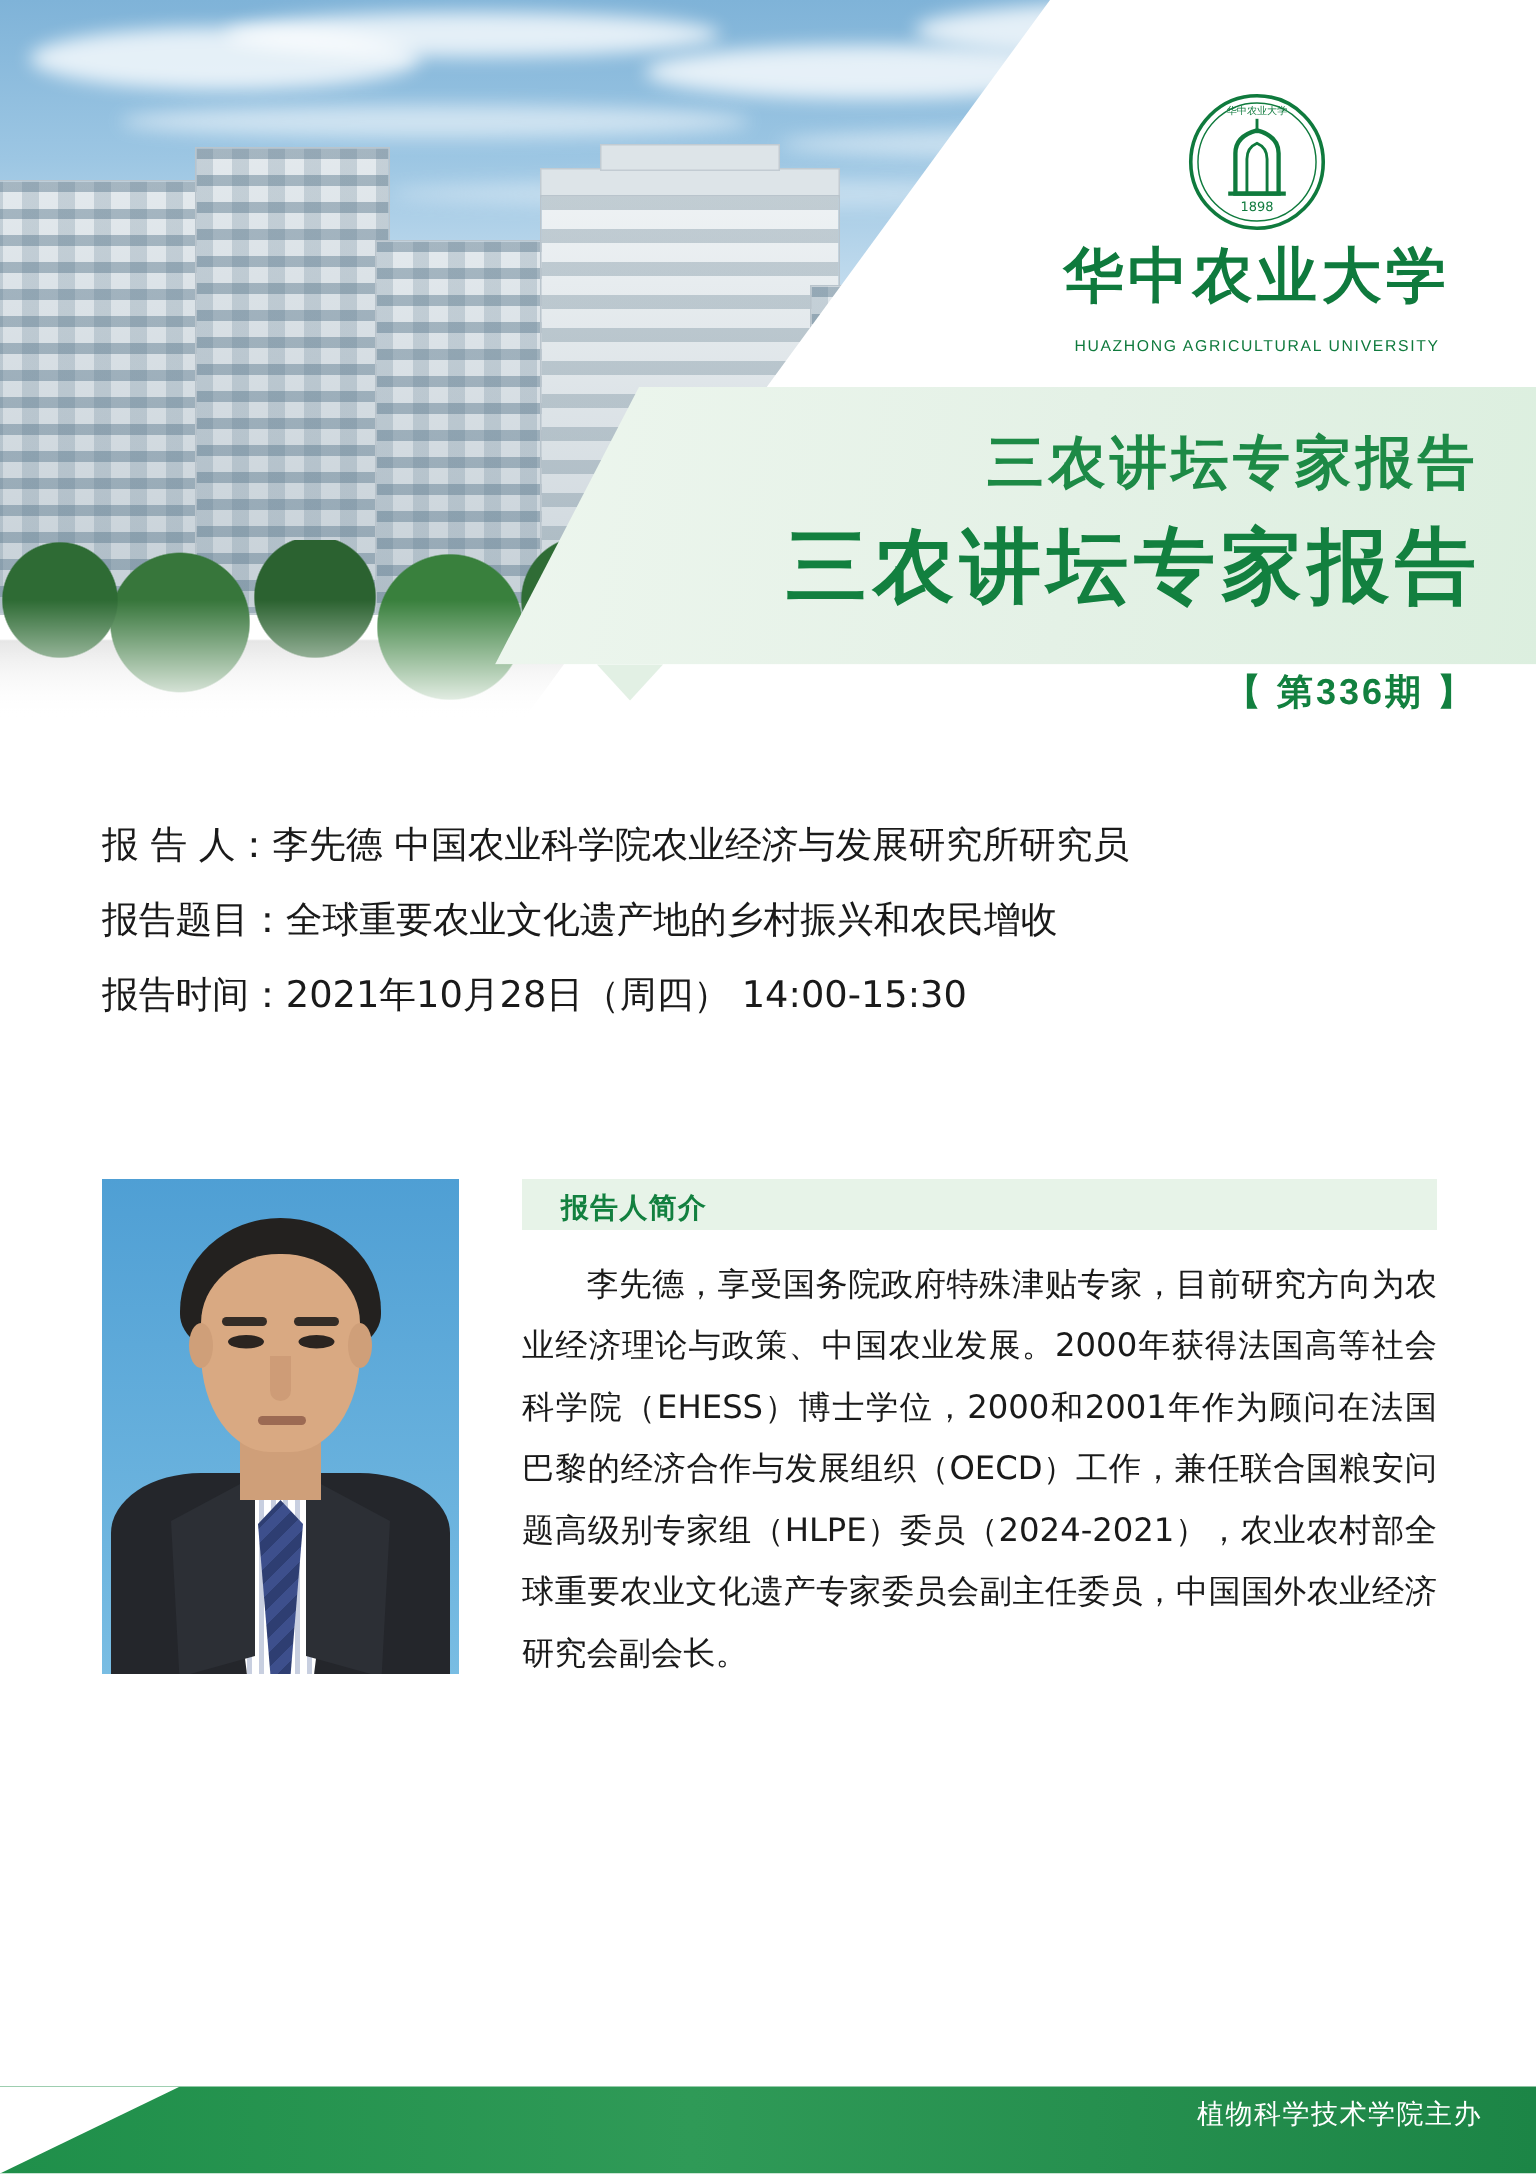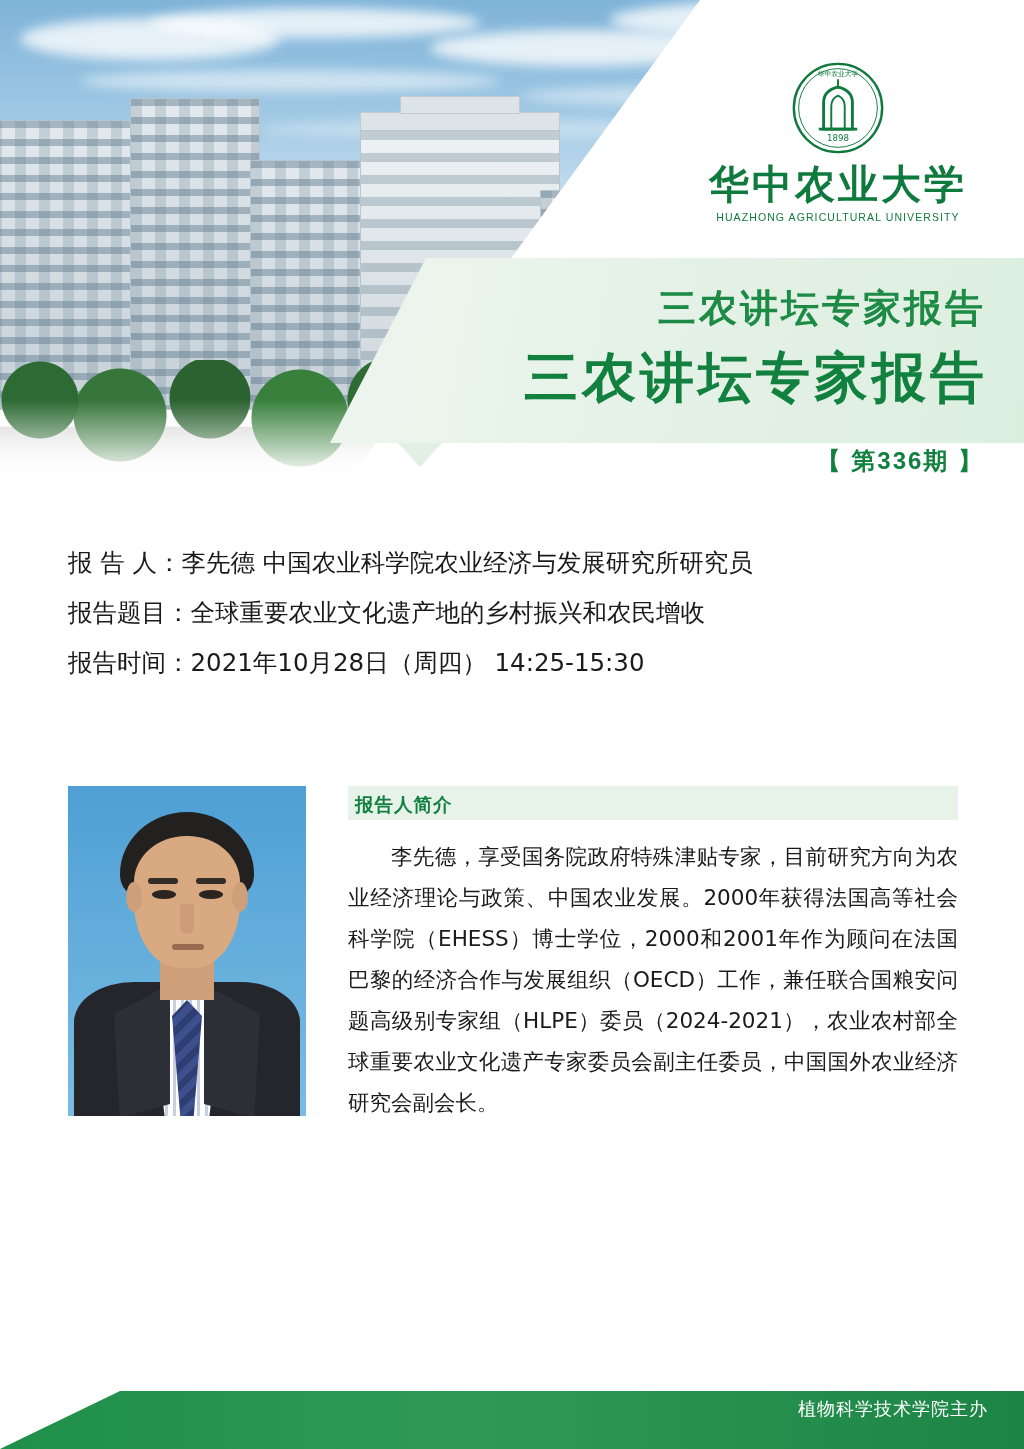--- a/index.html
+++ b/index.html
@@ -149,21 +149,21 @@
     font-size: 40px;
     color: #0f7a3d;
     letter-spacing: 3px;
     font-weight: bold;
     line-height: 1.1;
   }
   .logo-en {
     font-size: 10.5px;
     color: #0f7a3d;
     letter-spacing: 1.1px;
-    margin-top: 5px;
+    margin-top: 19px;
   }
 
   .title-college {
     position: absolute;
     right: 38px; top: 283px;
     font-size: 38px;
     font-weight: bold;
     color: #1d8a46;
     letter-spacing: 3px;
     font-family: "DejaVu Sans", "Liberation Sans", sans-serif;
@@ -256,21 +256,21 @@
   }
 
   .bio-head {
     position: absolute;
     left: 348px; top: 786px;
     width: 610px; height: 34px;
     background: #e7f3e8;
   }
   .bio-head span {
     display: block;
-    padding: 6px 0 0 7px;
+    padding: 6px 0 0 26px;
     font-size: 18.5px;
     font-weight: bold;
     color: #12803f;
     letter-spacing: 1px;
   }
   .bio-body {
     position: absolute;
     left: 348px; top: 836px;
     width: 610px;
     font-size: 21.5px;
@@ -347,21 +347,21 @@
   <div class="logo-en">HUAZHONG AGRICULTURAL UNIVERSITY</div>
 </div>
 
 <div class="title-college">三农讲坛专家报告</div>
 <div class="title-main">三农讲坛专家报告</div>
 <div class="issue">【 第336期 】</div>
 
 <div class="info">
   <div class="info-line">报 告 人：李先德  中国农业科学院农业经济与发展研究所研究员</div>
   <div class="info-line">报告题目：全球重要农业文化遗产地的乡村振兴和农民增收</div>
-  <div class="info-line">报告时间：2021年10月28日（周四） 14:25-15:30</div>
+  <div class="info-line">报告时间：2021年10月28日（周四） 14:00-15:30</div>
 </div>
 
 <div class="portrait">
   <div class="p-suit"></div>
   <div class="p-shirt"></div>
   <div class="p-tie"></div>
   <div class="p-lapel-l"></div>
   <div class="p-lapel-r"></div>
   <div class="p-neck"></div>
   <div class="p-hair"></div>

